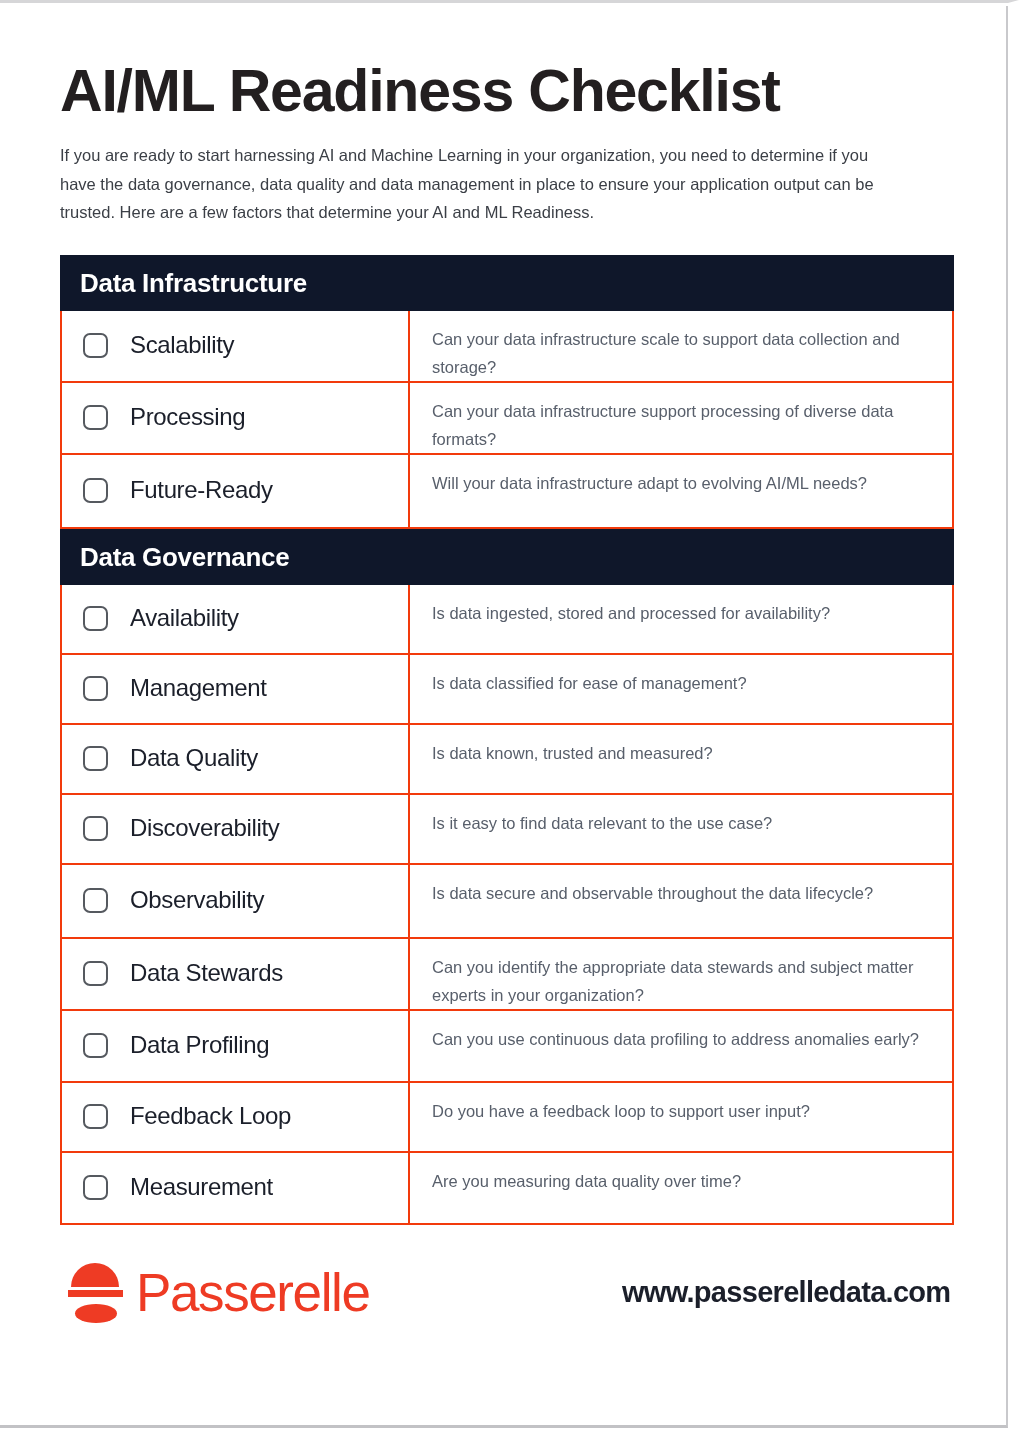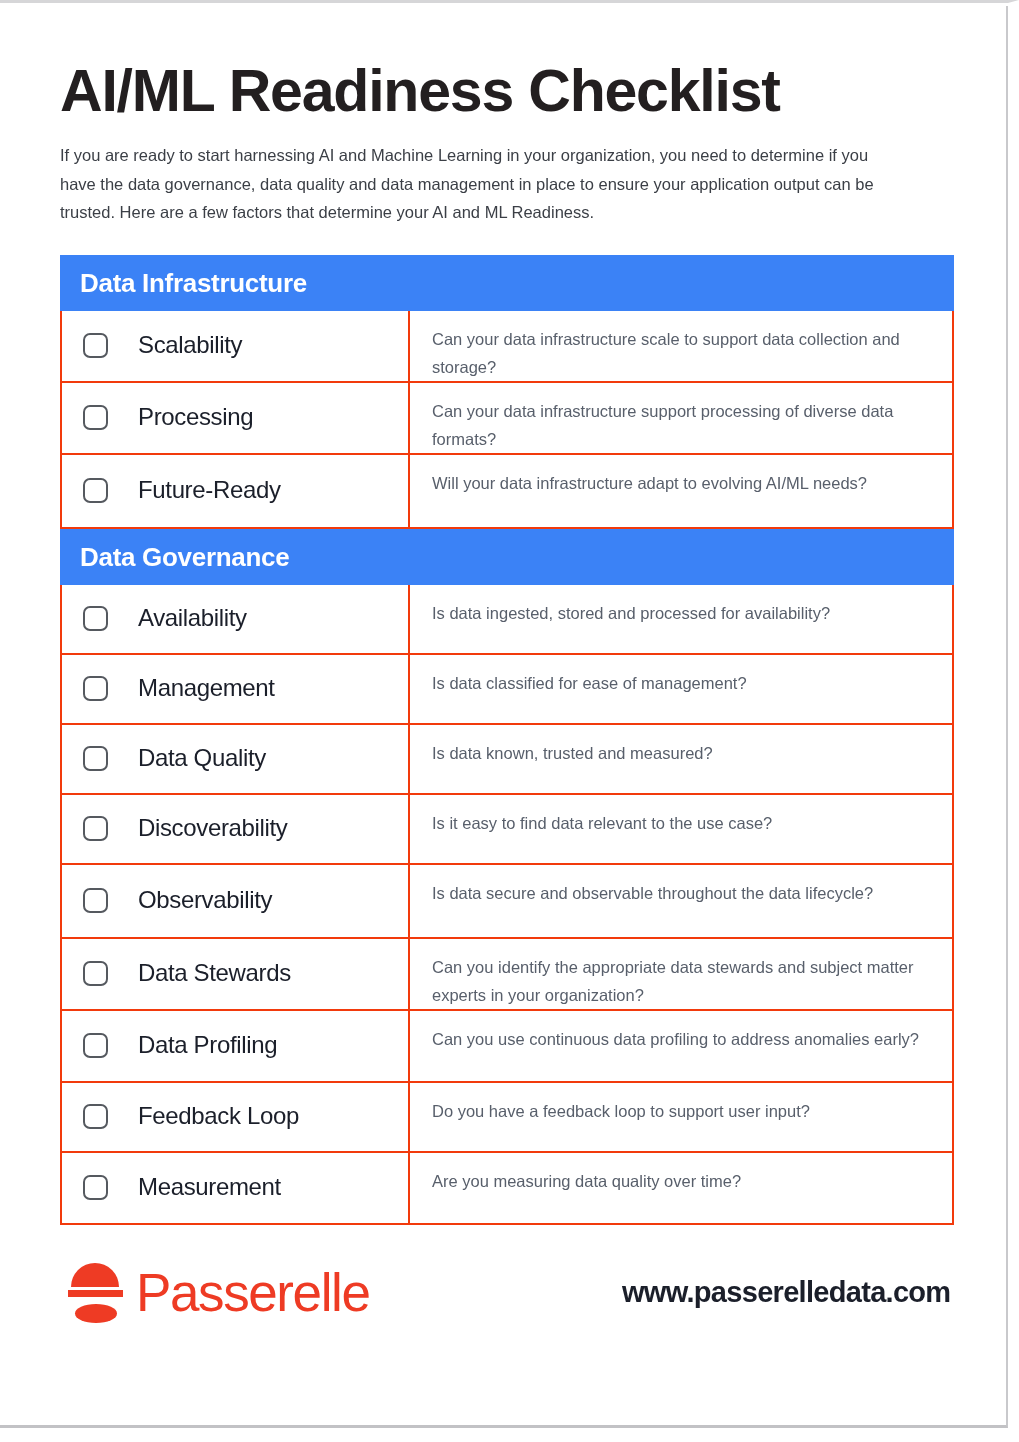--- a/index.html
+++ b/index.html
@@ -64,21 +64,21 @@
     line-height: 28.5px;
     color: #3b3f46;
   }
 
   
   .checklist {
     margin-top: 28px;
     width: 894px;
   }
   .section-header {
-    background: #3b82f6;
+    background: #0f172a;
     color: #ffffff;
     font-size: 26px;
     font-weight: bold;
     letter-spacing: -0.3px;
     line-height: 1;
     padding: 15px 0 16px 20px;
     box-sizing: border-box;
     height: 56px;
   }
   .rows {
@@ -106,21 +106,21 @@
   .checkbox {
     width: 25px;
     height: 25px;
     flex: 0 0 25px;
     border: 2px solid #55595f;
     border-radius: 7px;
     background: #ffffff;
     box-sizing: border-box;
   }
   .row-label-text {
-    margin-left: 30px;
+    margin-left: 22px;
     font-size: 24px;
     color: #1b1f2a;
     letter-spacing: -0.35px;
     line-height: 1.2;
   }
   .row-question {
     flex: 1 1 auto;
     box-sizing: border-box;
     padding: 14px 22px 10px 22px;
     font-size: 16.5px;

